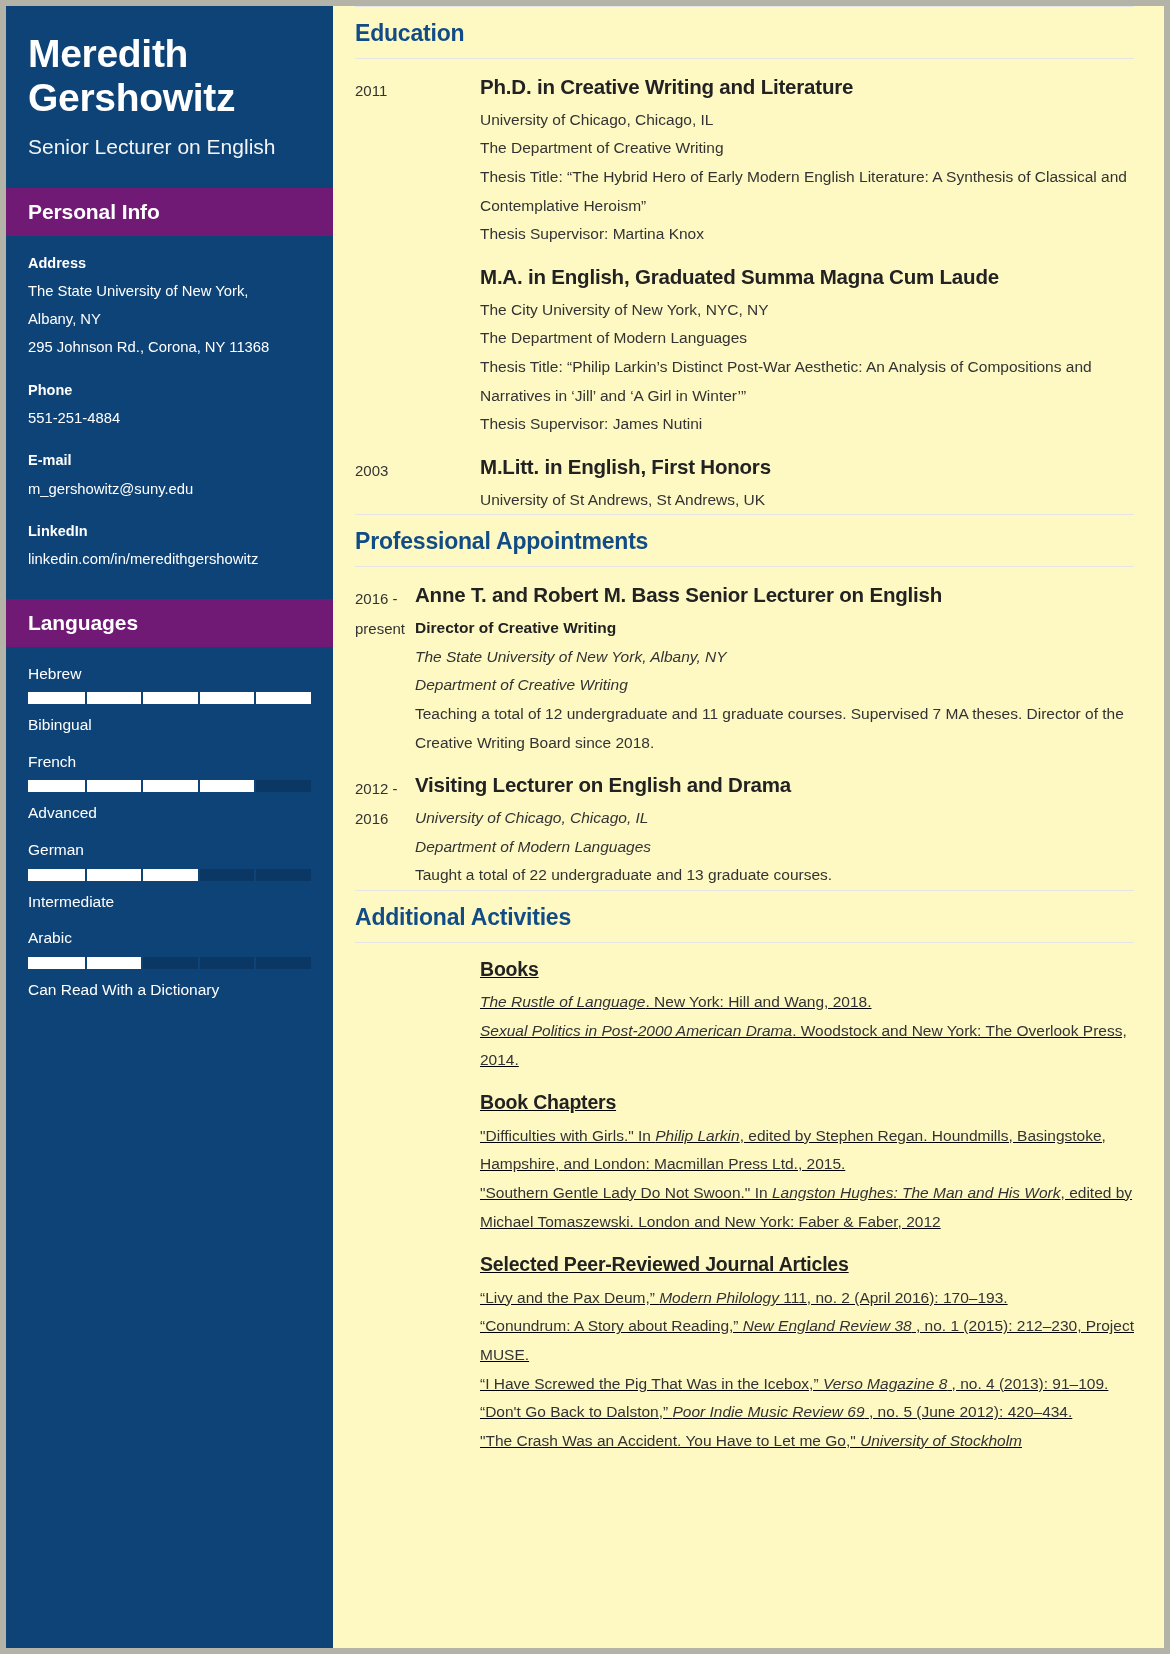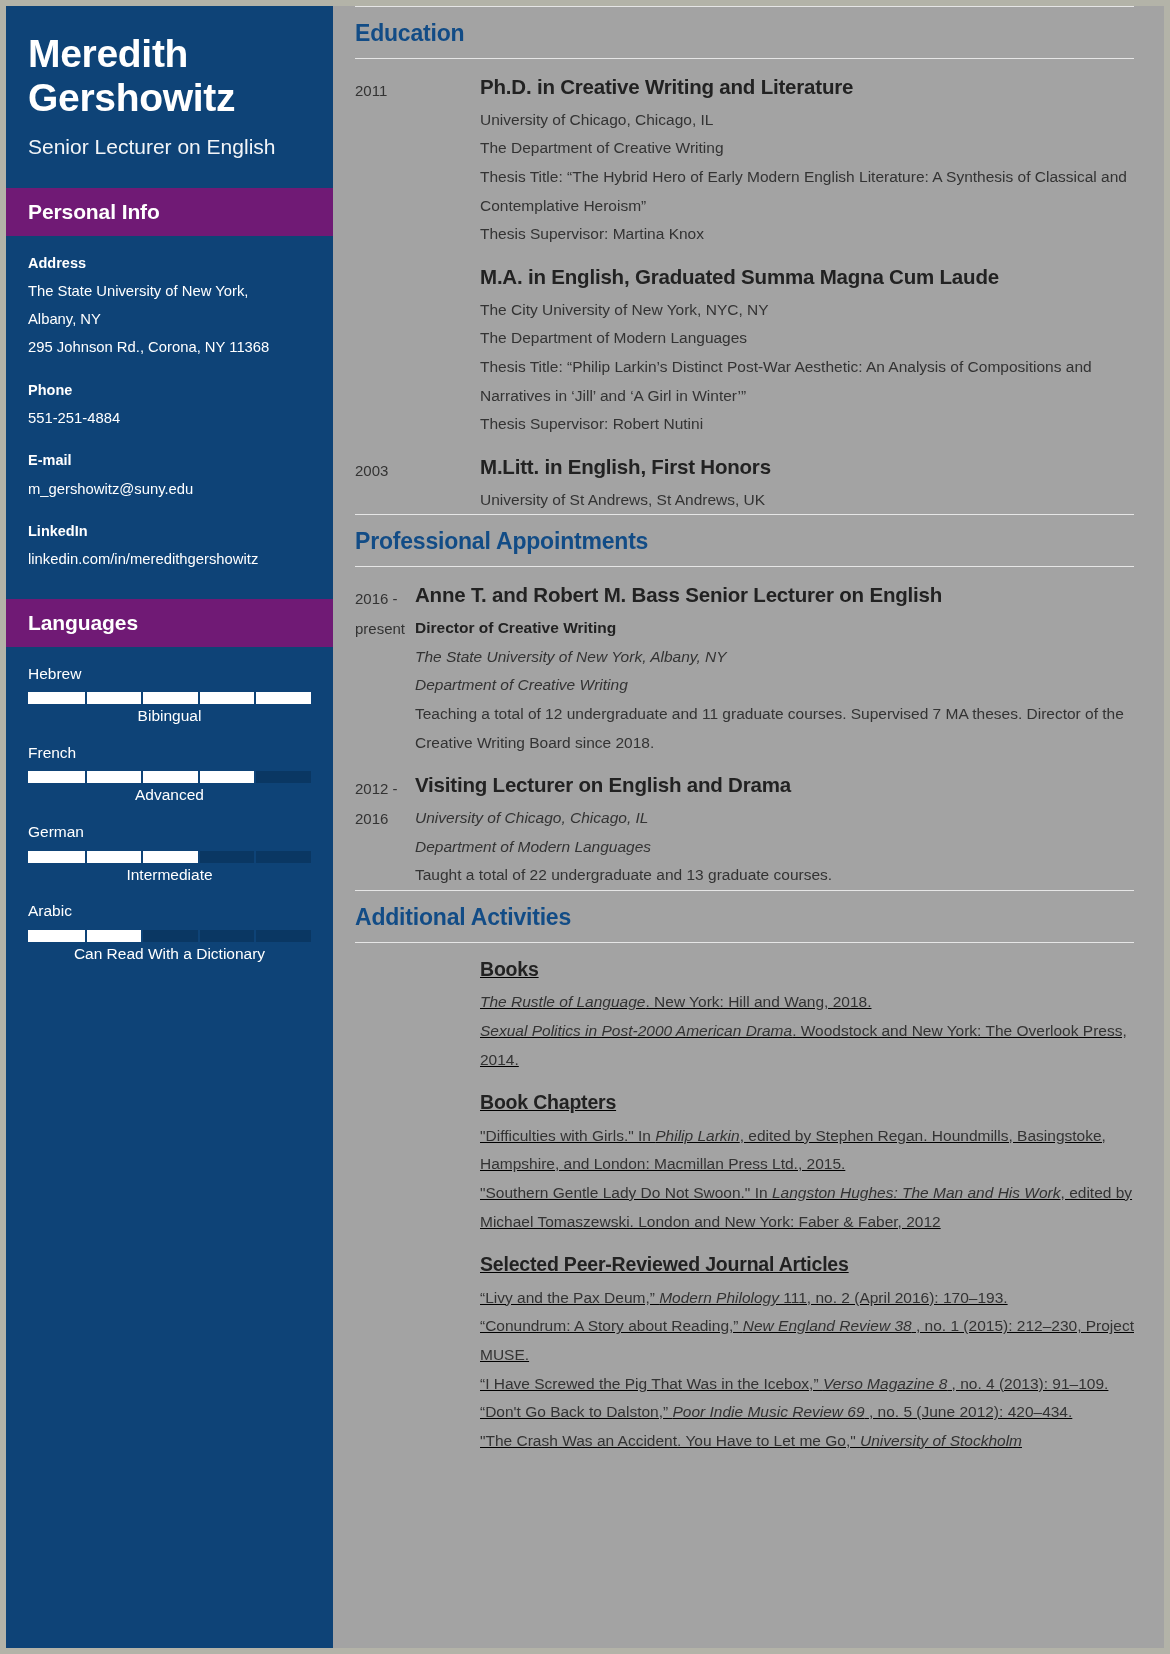--- a/index.html
+++ b/index.html
@@ -102,29 +102,29 @@
 
   .bar-seg {
     position: absolute;
     top: 0; bottom: 0;
     width: 2px;
     background: #0e4377;
   }
 
   .lang-level {
     font-size: 15.5px;
-    text-align: center;
-    margin-top: 1px;
+    text-align: left;
+    margin-top: 10px;
     line-height: 1.4;
   }
 
   
   .main {
     flex: 1 1 auto;
-    background: #a3a3a3;
+    background: #fef9c3;
     padding: 0 30px 0 22px;
     position: relative;
     overflow: hidden;
   }
 
   .section { padding-top: 0; }
 
   .section-title {
     color: #124c86;
     font-size: 23px;
@@ -293,21 +293,21 @@
               <div class="entry-line">Thesis Supervisor: Martina Knox</div>
             </div>
           </div>
           <div class="entry">
             <div class="entry-date"></div>
             <div class="entry-body">
               <div class="entry-title">M.A. in English, Graduated Summa Magna Cum Laude</div>
               <div class="entry-line">The City University of New York, NYC, NY</div>
               <div class="entry-line">The Department of Modern Languages</div>
               <div class="entry-line">Thesis Title: “Philip Larkin’s Distinct Post-War Aesthetic: An Analysis of Compositions and Narratives in ‘Jill’ and ‘A Girl in Winter’”</div>
-              <div class="entry-line">Thesis Supervisor: Robert Nutini</div>
+              <div class="entry-line">Thesis Supervisor: James Nutini</div>
             </div>
           </div>
           <div class="entry">
             <div class="entry-date">2003</div>
             <div class="entry-body">
               <div class="entry-title">M.Litt. in English, First Honors</div>
               <div class="entry-line">University of St Andrews, St Andrews, UK</div>
             </div>
           </div>
         </div>

